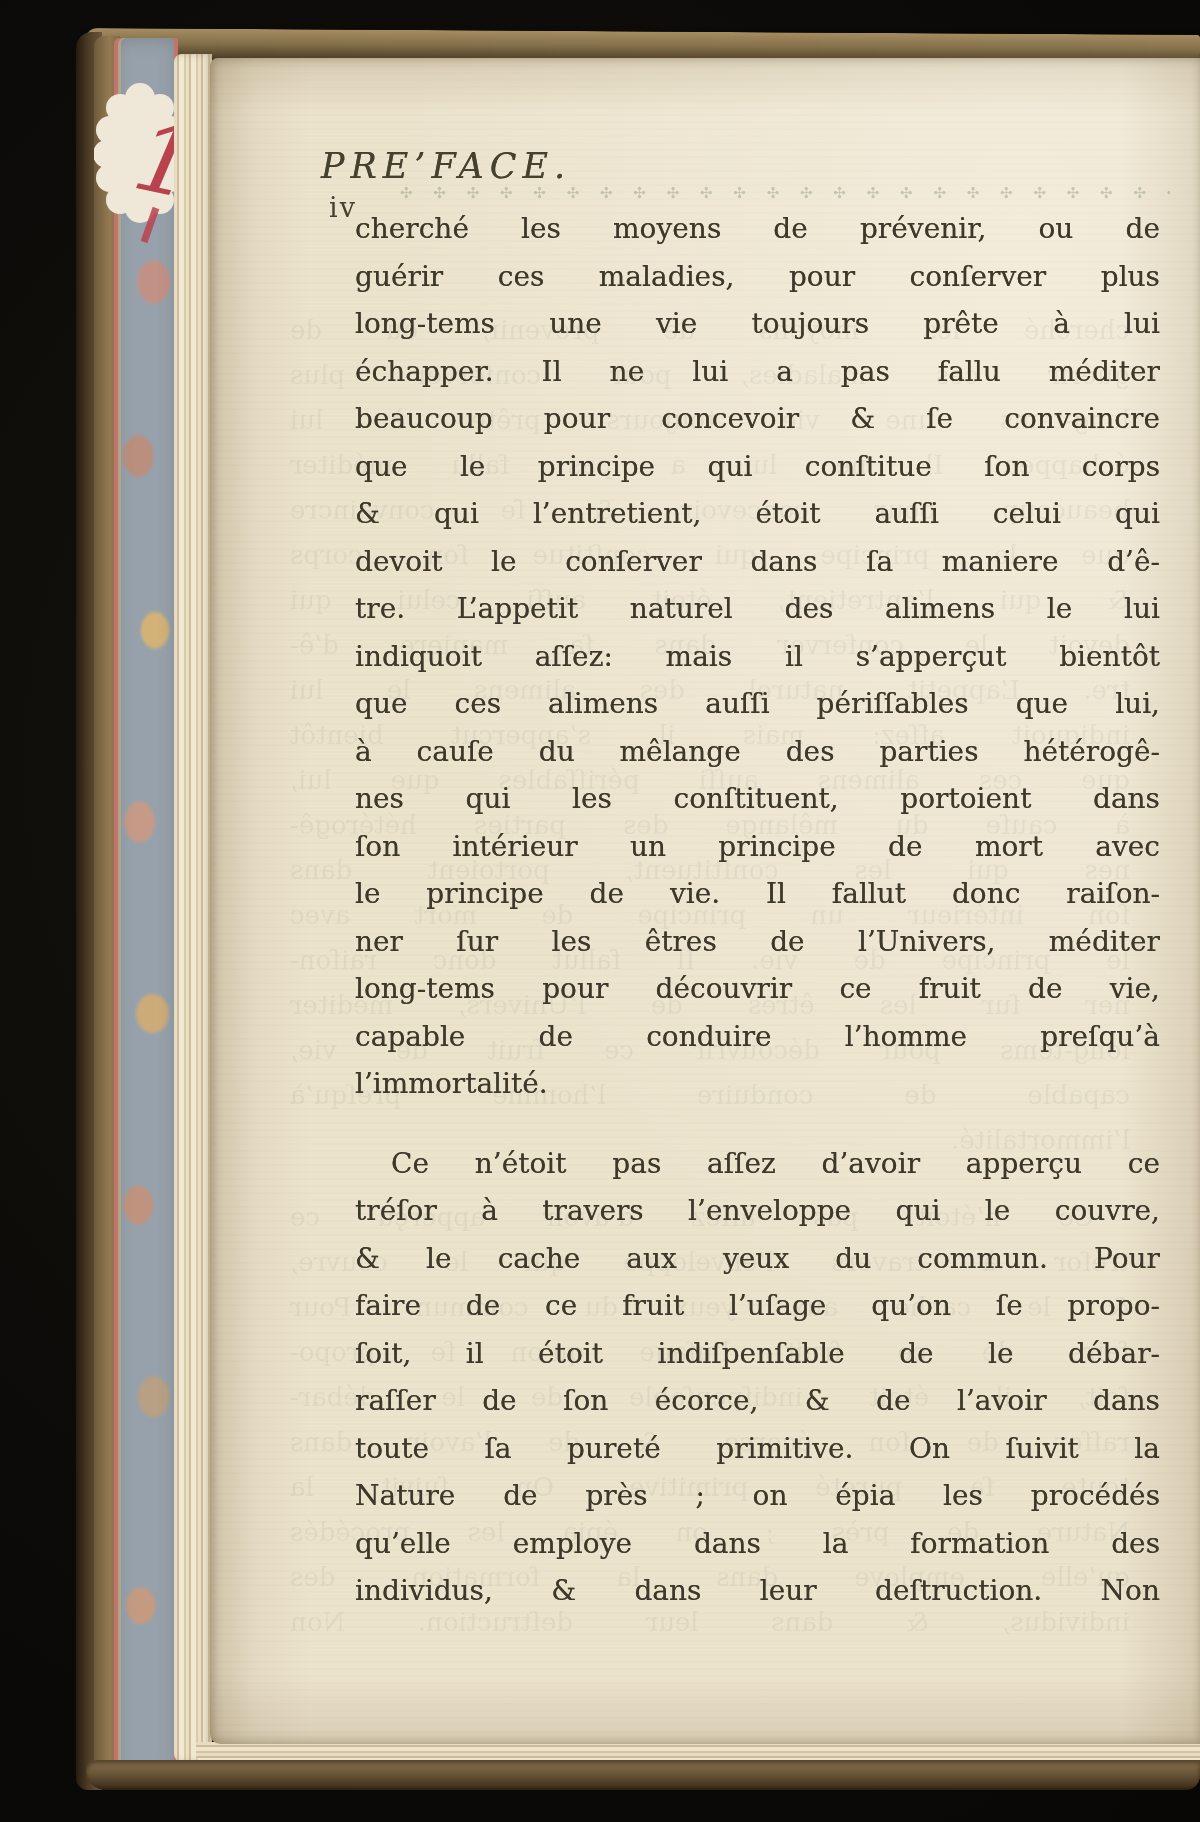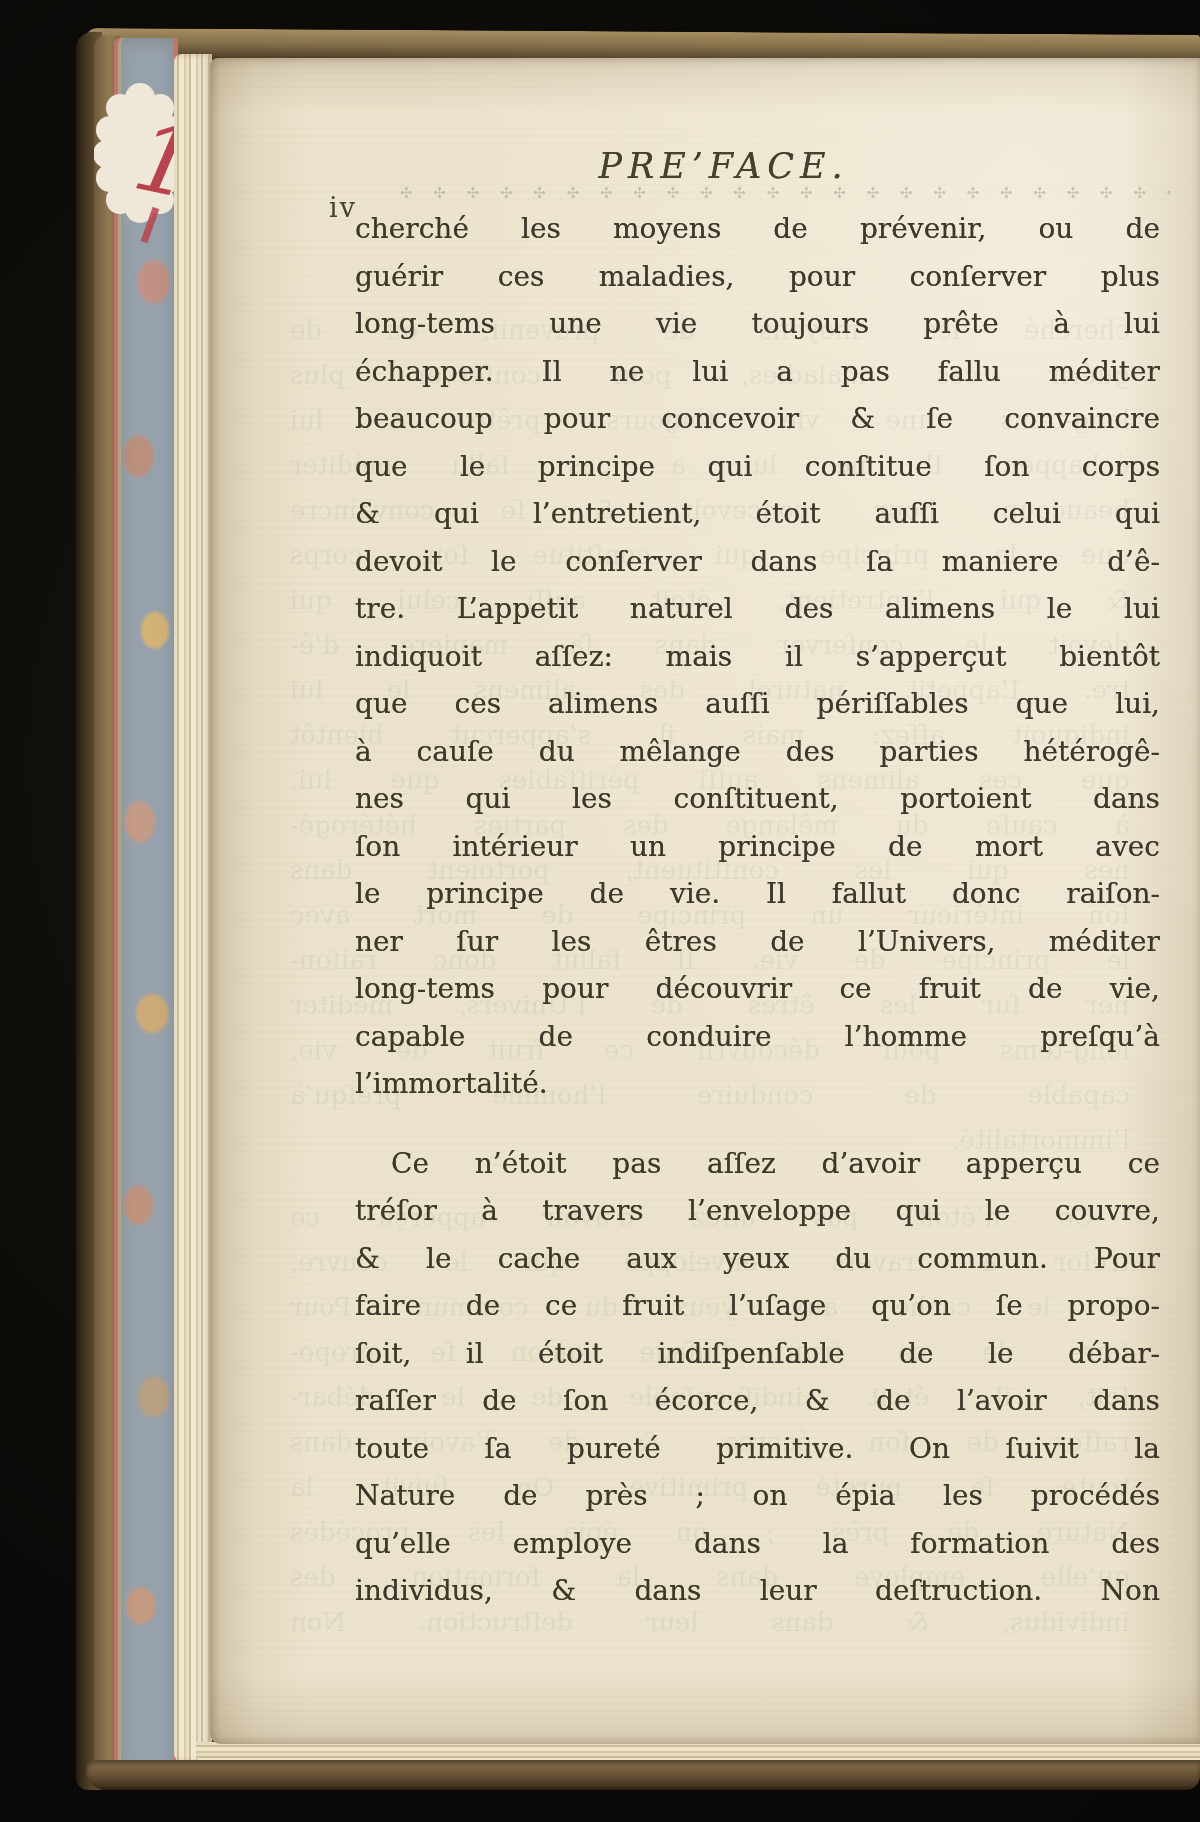--- a/index.html
+++ b/index.html
@@ -79,21 +79,21 @@
     font:26px/45px "DejaVu Serif","Liberation Serif",serif;}
 
   .ornaments{position:absolute;top:126px;left:190px;width:770px;height:26px;overflow:hidden;
     color:#7d8a74;opacity:.38;font-size:15px;letter-spacing:8px;white-space:nowrap;
     font-family:"DejaVu Sans",sans-serif;}
 
   .pagehead{position:absolute;top:88px;left:145px;width:805px;height:44px;
     color:#46402f;}
   .folio{position:absolute;left:-26px;top:6px;
     font:27px "DejaVu Serif","Liberation Serif",serif;letter-spacing:2px;margin-top:40px;}
-  .title{position:absolute;left:0;right:0;top:0;text-align:center;transform:translateX(-34px);
+  .title{position:absolute;left:0;right:0;top:0;transform:translateX(-34px);
     font:italic 35px "DejaVu Serif","Liberation Serif",serif;letter-spacing:.17em;word-spacing:.08em;
     text-shadow:0 0 .6px rgba(70,64,47,.8);}
 
   .body{position:absolute;top:147px;left:145px;width:805px;
     font:28px/47.5px "DejaVu Serif","Liberation Serif",serif;color:#3e382b;
     text-shadow:0 0 .55px rgba(62,56,43,.75);}
   .line{text-align:justify;text-align-last:justify;}
   .line.short{text-align-last:left;}
   .line.indent{text-indent:36px;margin-top:32px;}
 </style>

